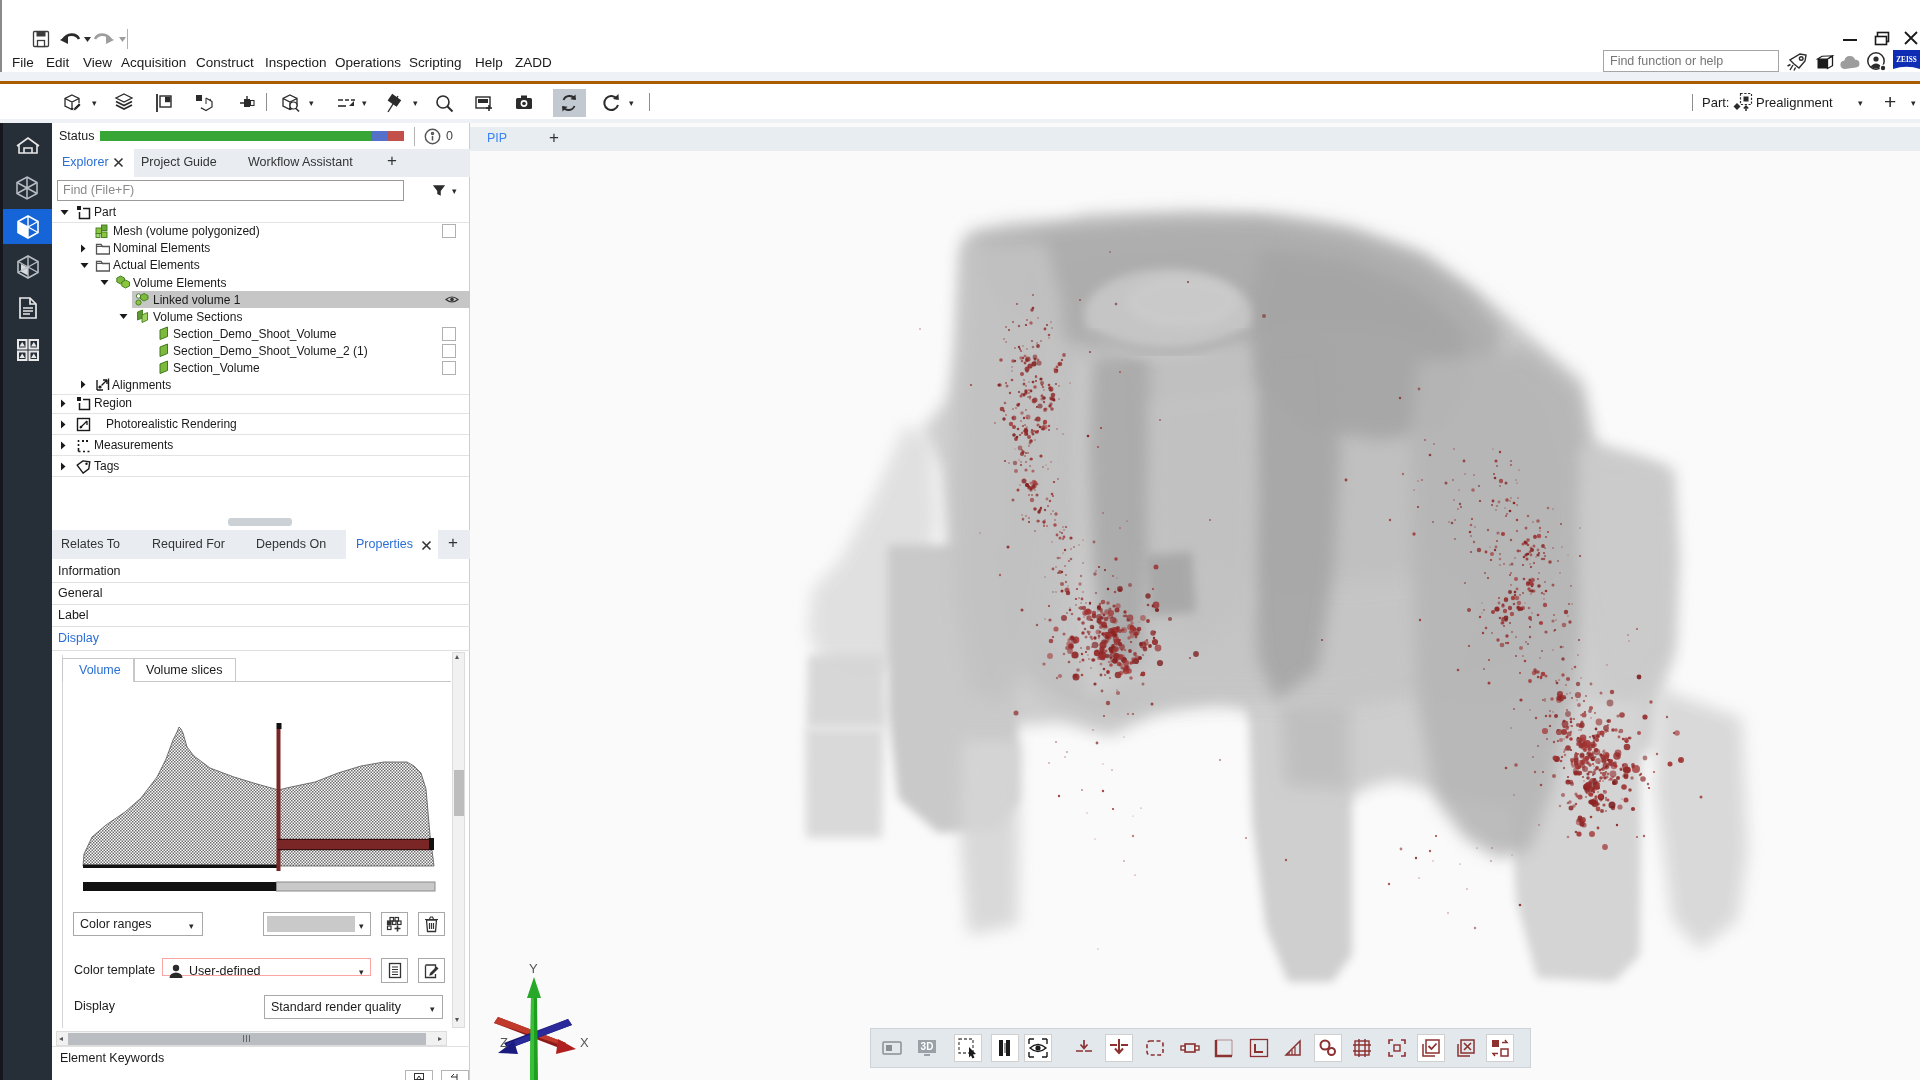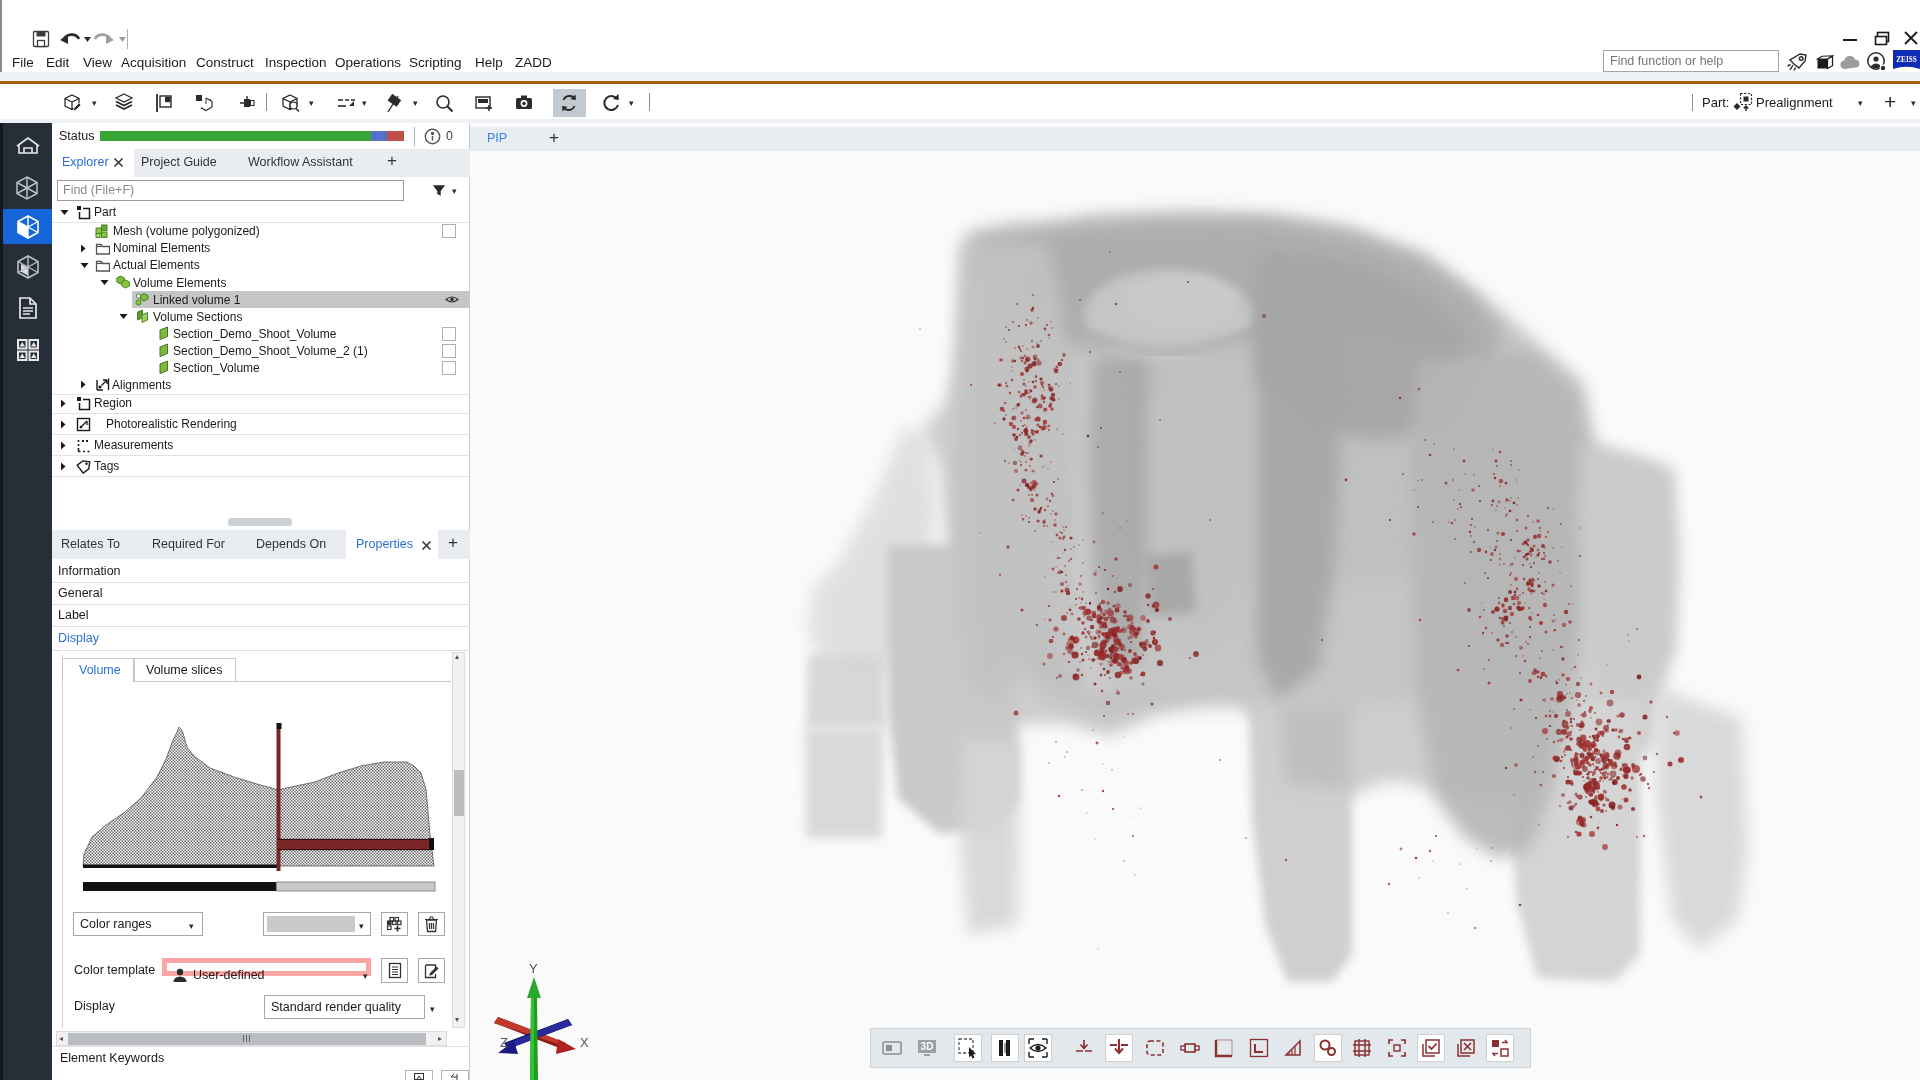--- a/index.html
+++ b/index.html
@@ -436,40 +436,40 @@
  <rect x="1.5" y="10" width="3.5" height="3.5"></rect>
       </g>
  <path d="M11.5 9.5 v6 M8.5 12.5 h6" stroke="#333" stroke-width="1.6"></path>
 </svg>
 <div class="abs" style="left:418px;top:912px;width:27px;height:24px;border:1px solid #a8a8a8;background:#fff"></div>
 <svg class="abs" style="left:424px;top:915px" width="15" height="18" viewBox="0 0 15 18">
  <path d="M2.5 5 h10 l-1 11.5 h-8 Z" fill="none" stroke="#333" stroke-width="1.3"></path>
  <path d="M1 4.5 h13 M5.5 4 l1 -2 h2 l1 2 M5.5 8 v6 M7.5 8 v6 M9.5 8 v6" stroke="#333" stroke-width="1.2" fill="none"></path>
 </svg>
 <div class="txt" style="left:74px;top:963px;font-size:12.5px">Color template</div>
-<div class="abs" style="left:162px;top:958px;width:209px;height:18px;border:5px solid #fca5a5;background:#fff">
+<div class="abs" style="left:162px;top:958px;width:209px;height:18px;border:1px solid #fca5a5;background:#fff">
  <svg class="abs" style="left:5px;top:4px" width="16" height="16" viewBox="0 0 16 16">
   <circle cx="8" cy="5" r="3.2" fill="#2b2b2b"></circle>
         <path d="M1.5 15 a6.5 5.5 0 0 1 13 0 Z" fill="#2b2b2b"></path>
  </svg>
  <div class="txt" style="left:26px;top:5px;font-size:12.5px">User-defined</div>
  <div class="txt" style="left:196px;top:8px;font-size:9px;color:#2b2b2b">▾</div>
 </div>
 <div class="abs" style="left:381px;top:958px;width:27px;height:25px;border:1px solid #a8a8a8;background:#fff"></div>
 <svg class="abs" style="left:388px;top:962px" width="14" height="17" viewBox="0 0 14 17">
  <rect x="1.5" y="1.5" width="11" height="14" fill="none" stroke="#333" stroke-width="1.3"></rect>
  <path d="M4 5 h6 M4 7.5 h6 M4 10 h6 M4 12.5 h6" stroke="#333" stroke-width="1.1"></path>
 </svg>
 <div class="abs" style="left:418px;top:958px;width:27px;height:25px;border:1px solid #a8a8a8;background:#fff"></div>
 <svg class="abs" style="left:424px;top:962px" width="16" height="17" viewBox="0 0 16 17">
  <path d="M1.5 3 h10 v4 M11.5 12 v3.5 h-10 v-12" fill="none" stroke="#333" stroke-width="1.3"></path>
  <path d="M6 11 l6.5 -6.5 l2 2 L8 13 l-2.8 0.8 Z" fill="#333"></path>
 </svg>
 <div class="txt" style="left:74px;top:999px;font-size:12.5px">Display</div>
-<div class="abs" style="left:264px;top:995px;width:161px;height:24px;border:1px solid #a8a8a8;background:#fff">
+<div class="abs" style="left:264px;top:995px;width:179px;height:24px;border:1px solid #a8a8a8;background:#fff">
  <div class="txt" style="left:6px;top:4px;font-size:12.5px">Standard render quality</div>
  <div class="txt" style="left:165px;top:8px;font-size:9px;color:#2b2b2b">▾</div>
 </div>
 
 <div class="abs" style="left:452px;top:652px;width:13px;height:376px;background:#f1f1f1;border:1px solid #dcdcdc"></div>
 <div class="txt" style="left:455px;top:652px;font-size:8px;color:#555">▴</div>
 <div class="abs" style="left:453.5px;top:770px;width:10px;height:46px;background:#bdbdbd"></div>
 <div class="txt" style="left:455px;top:1015px;font-size:8px;color:#555">▾</div>
 
 <div class="abs" style="left:56px;top:1031px;width:391px;height:15px;background:#f1f1f1;border:1px solid #dcdcdc"></div>

